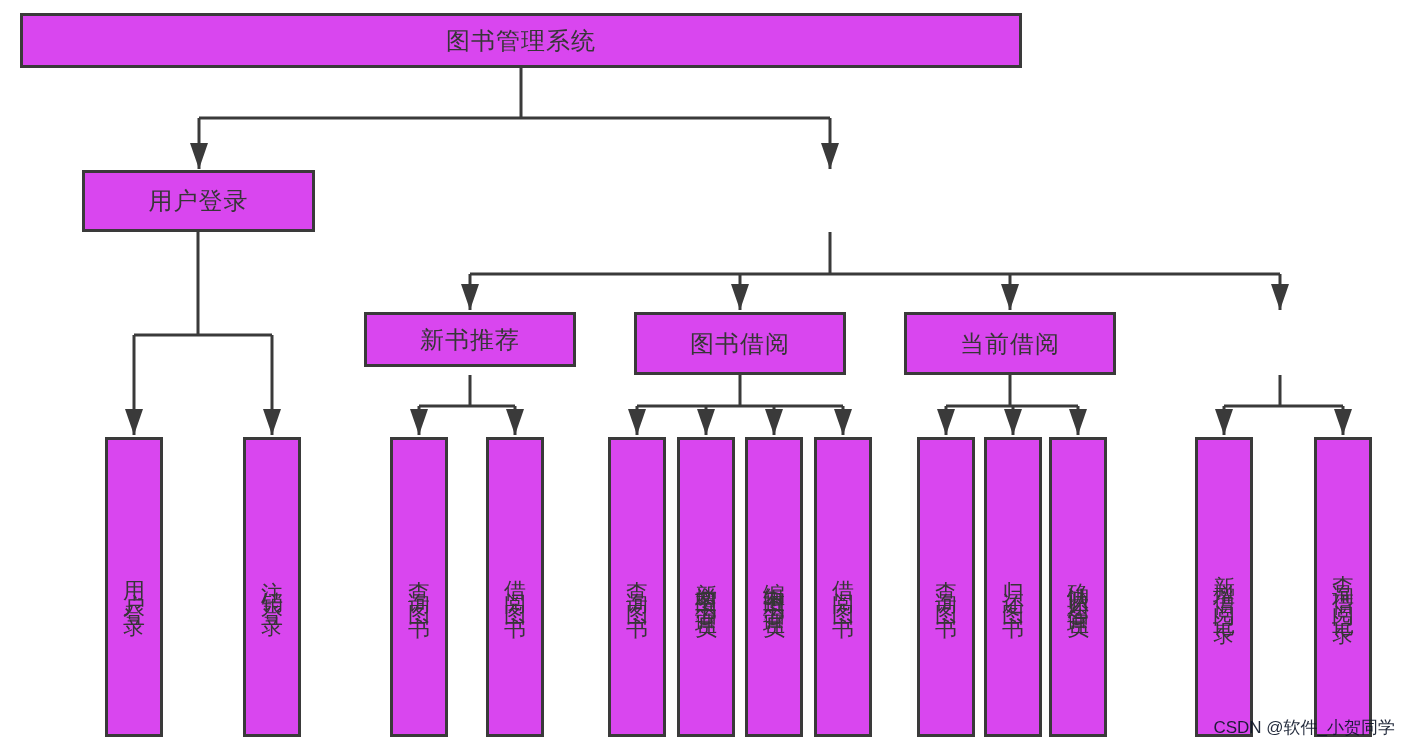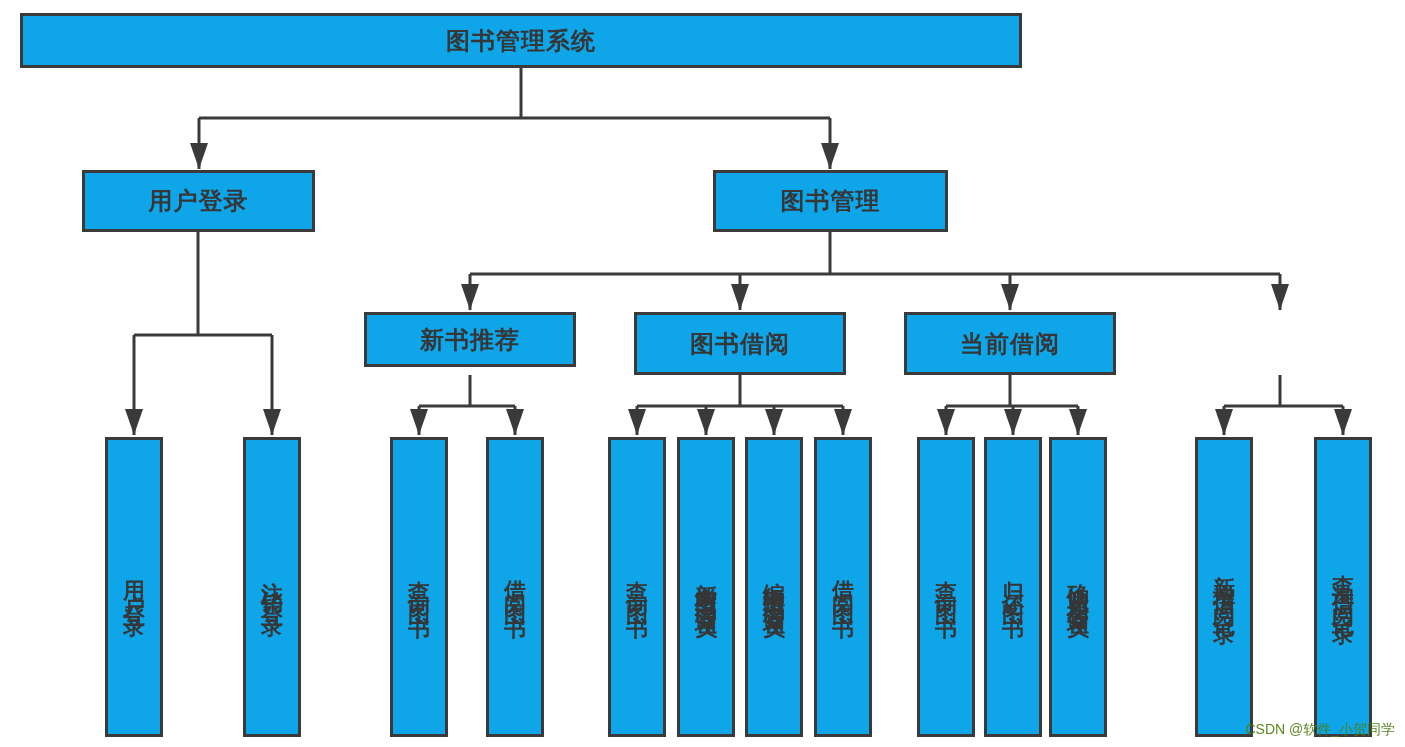--- a/index.html
+++ b/index.html
@@ -8,45 +8,44 @@
     position:relative;
     width:1405px; height:747px;
     background:#ffffff;
     overflow:hidden;
   }
   svg.connectors { position:absolute; left:0; top:0; z-index:1; }
   .node {
     position:absolute;
     box-sizing:border-box;
     border:3px solid #3a3a3a;
-    background:#0ea5e9;
+    background:#d946ef;
     display:flex;
     align-items:center;
     justify-content:center;
     z-index:2;
-    font-weight:bold;
   }
   .node .lbl {
     color:#363636;
     white-space:nowrap;
   }
   .node.h .lbl { font-size:24px; letter-spacing:1px; }
   .node.v .lbl {
     writing-mode:vertical-rl;
     text-orientation:mixed;
     font-size:22px;
     letter-spacing:12px;
   }
   .node.v .lbl.mid   { letter-spacing:10px; }
   .node.v .lbl.tight { letter-spacing:5px; }
   .watermark {
     position:absolute;
     right:10px; bottom:8px;
-    font-size:14px;
-    color:#4d7c0f;
+    font-size:17px;
+    color:#0f172a;
     opacity:0.92;
     z-index:5;
     white-space:nowrap;
   }
 </style>
 </head>
 <body>
 
 <div class="canvas">
 
@@ -93,23 +92,20 @@
     </g>
   </svg>
 
   <div class="node h" style="left:20px;top:13px;width:1002px;height:55px">
     <span class="lbl">图书管理系统</span>
   </div>
 
   <div class="node h" style="left:82px;top:170px;width:233px;height:62px">
     <span class="lbl">用户登录</span>
   </div>
-  <div class="node h" style="left:713px;top:170px;width:235px;height:62px">
-    <span class="lbl">图书管理</span>
-  </div>
 
   <div class="node h" style="left:364px;top:312px;width:212px;height:55px">
     <span class="lbl">新书推荐</span>
   </div>
   <div class="node h" style="left:904px;top:312px;width:212px;height:63px">
     <span class="lbl">当前借阅</span>
   </div>
   <div class="node h" style="left:634px;top:312px;width:212px;height:63px">
     <span class="lbl">图书借阅</span>
   </div>

